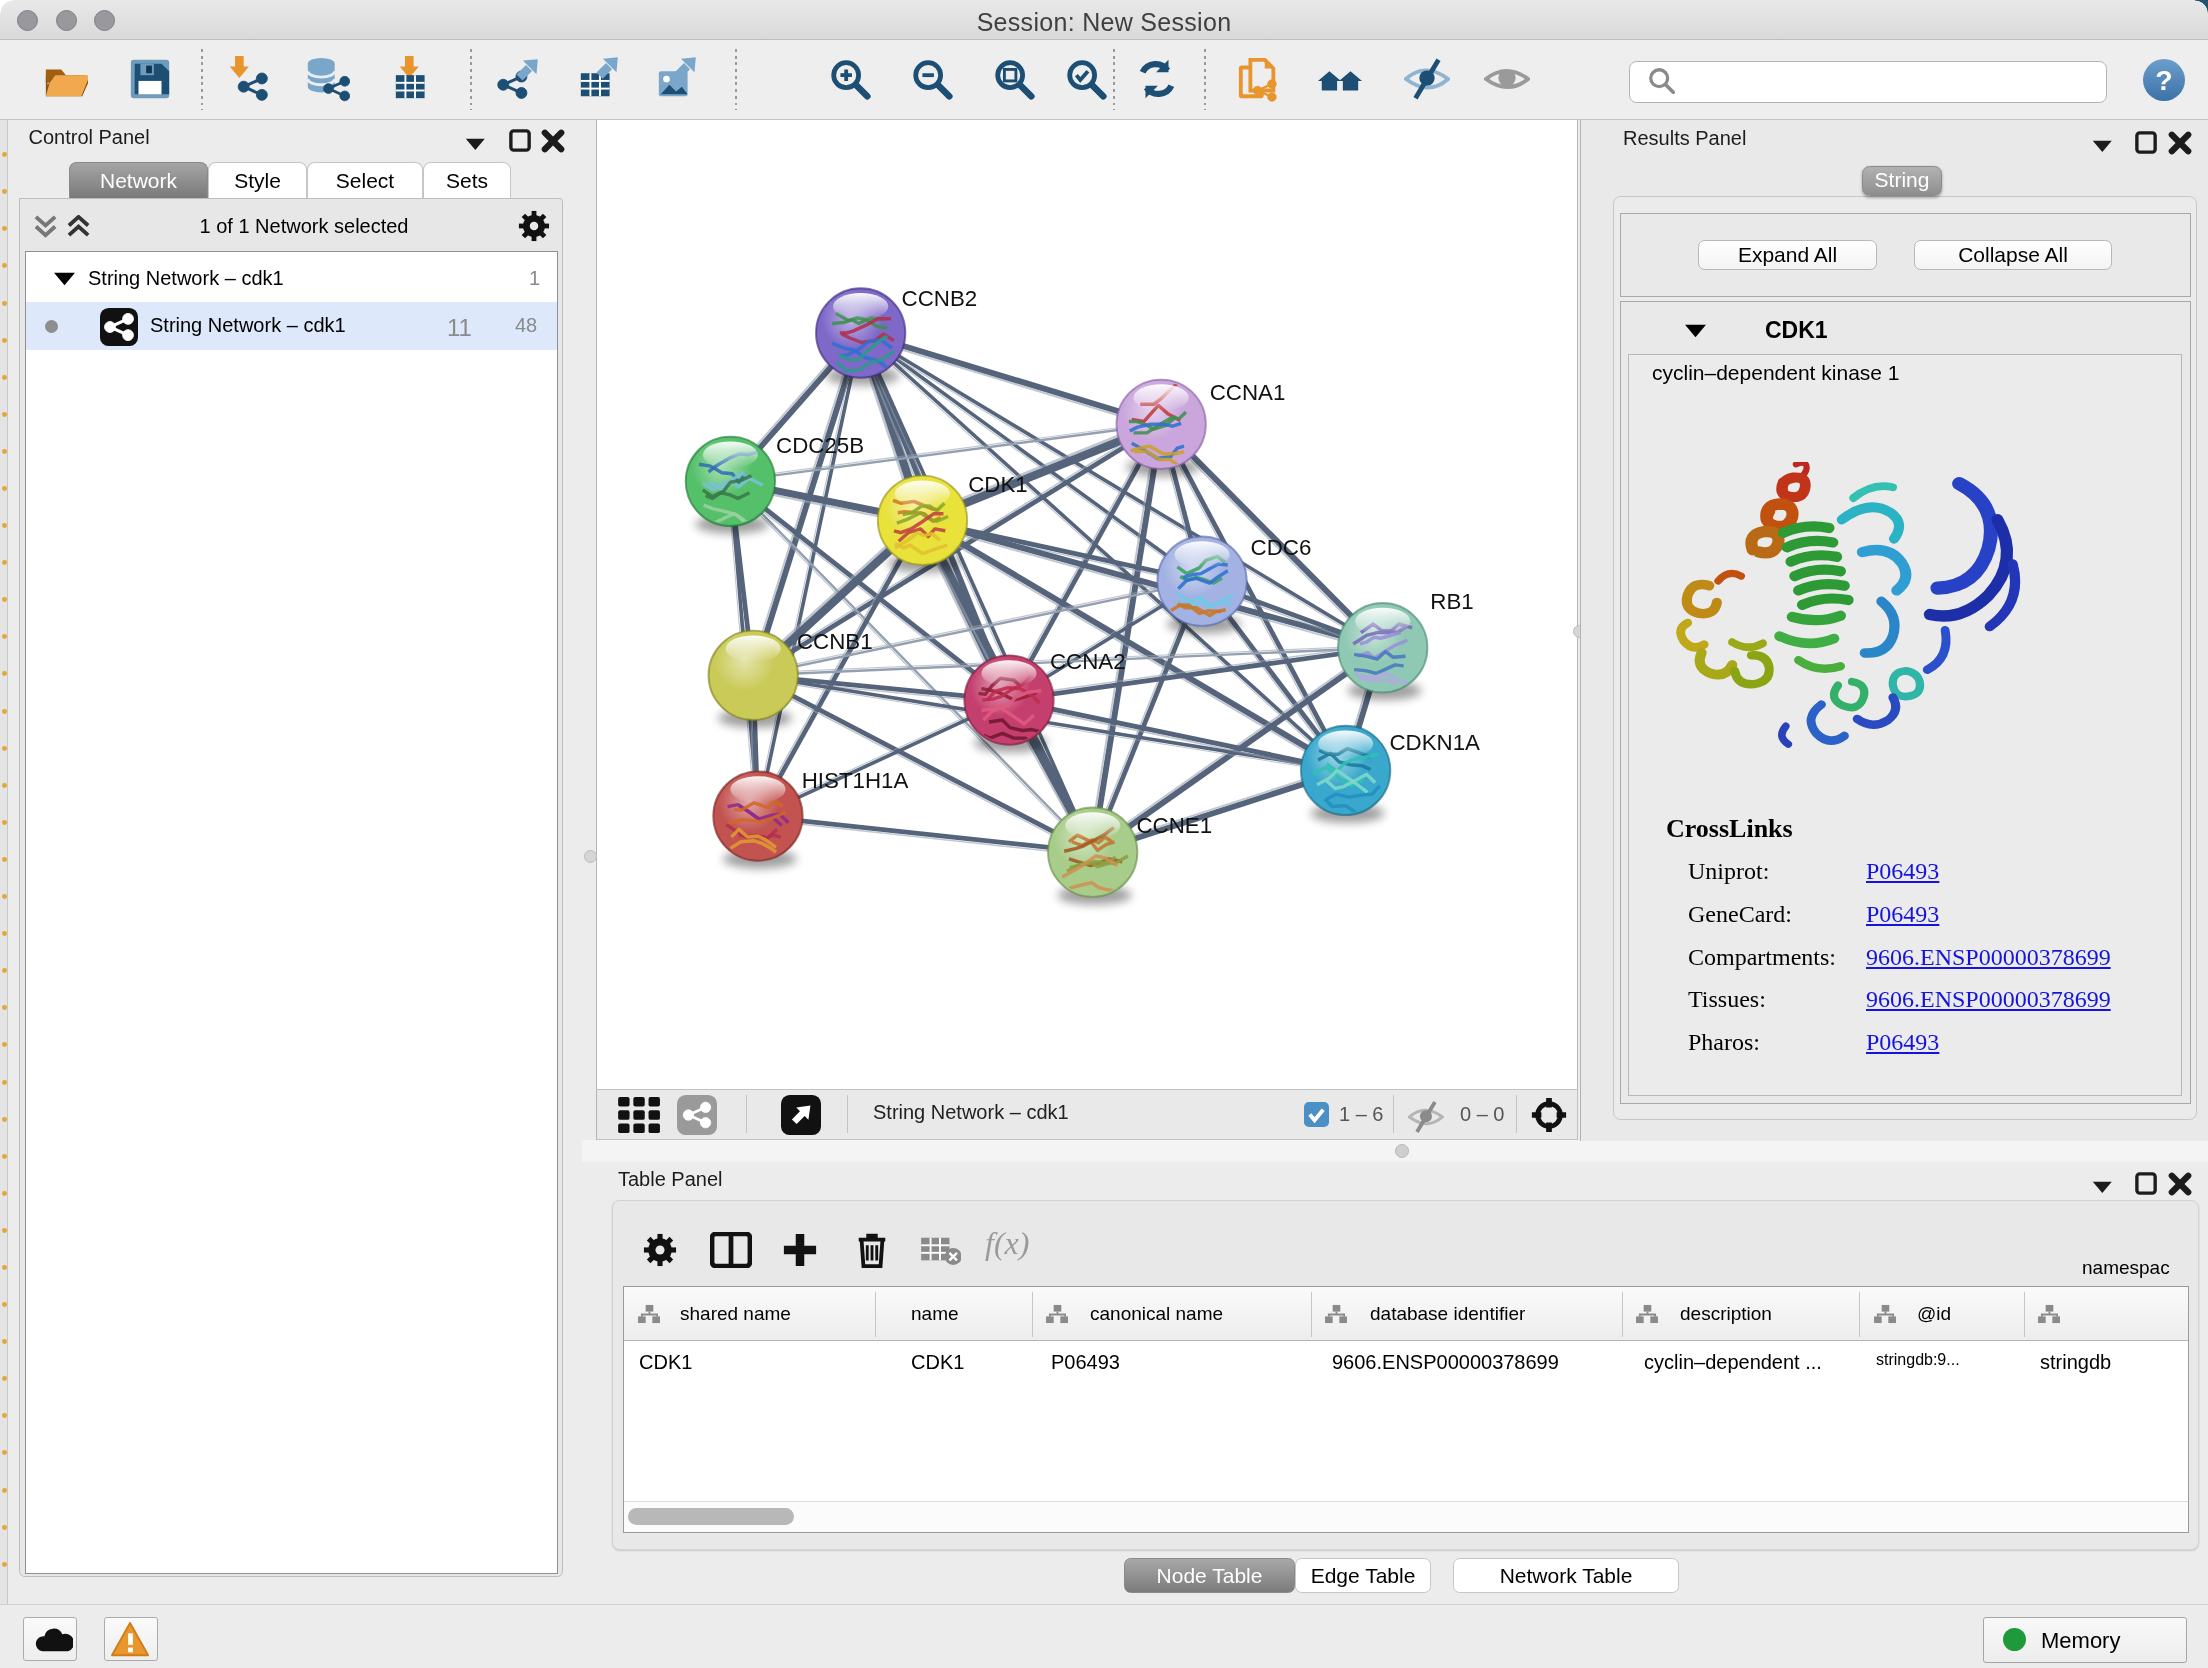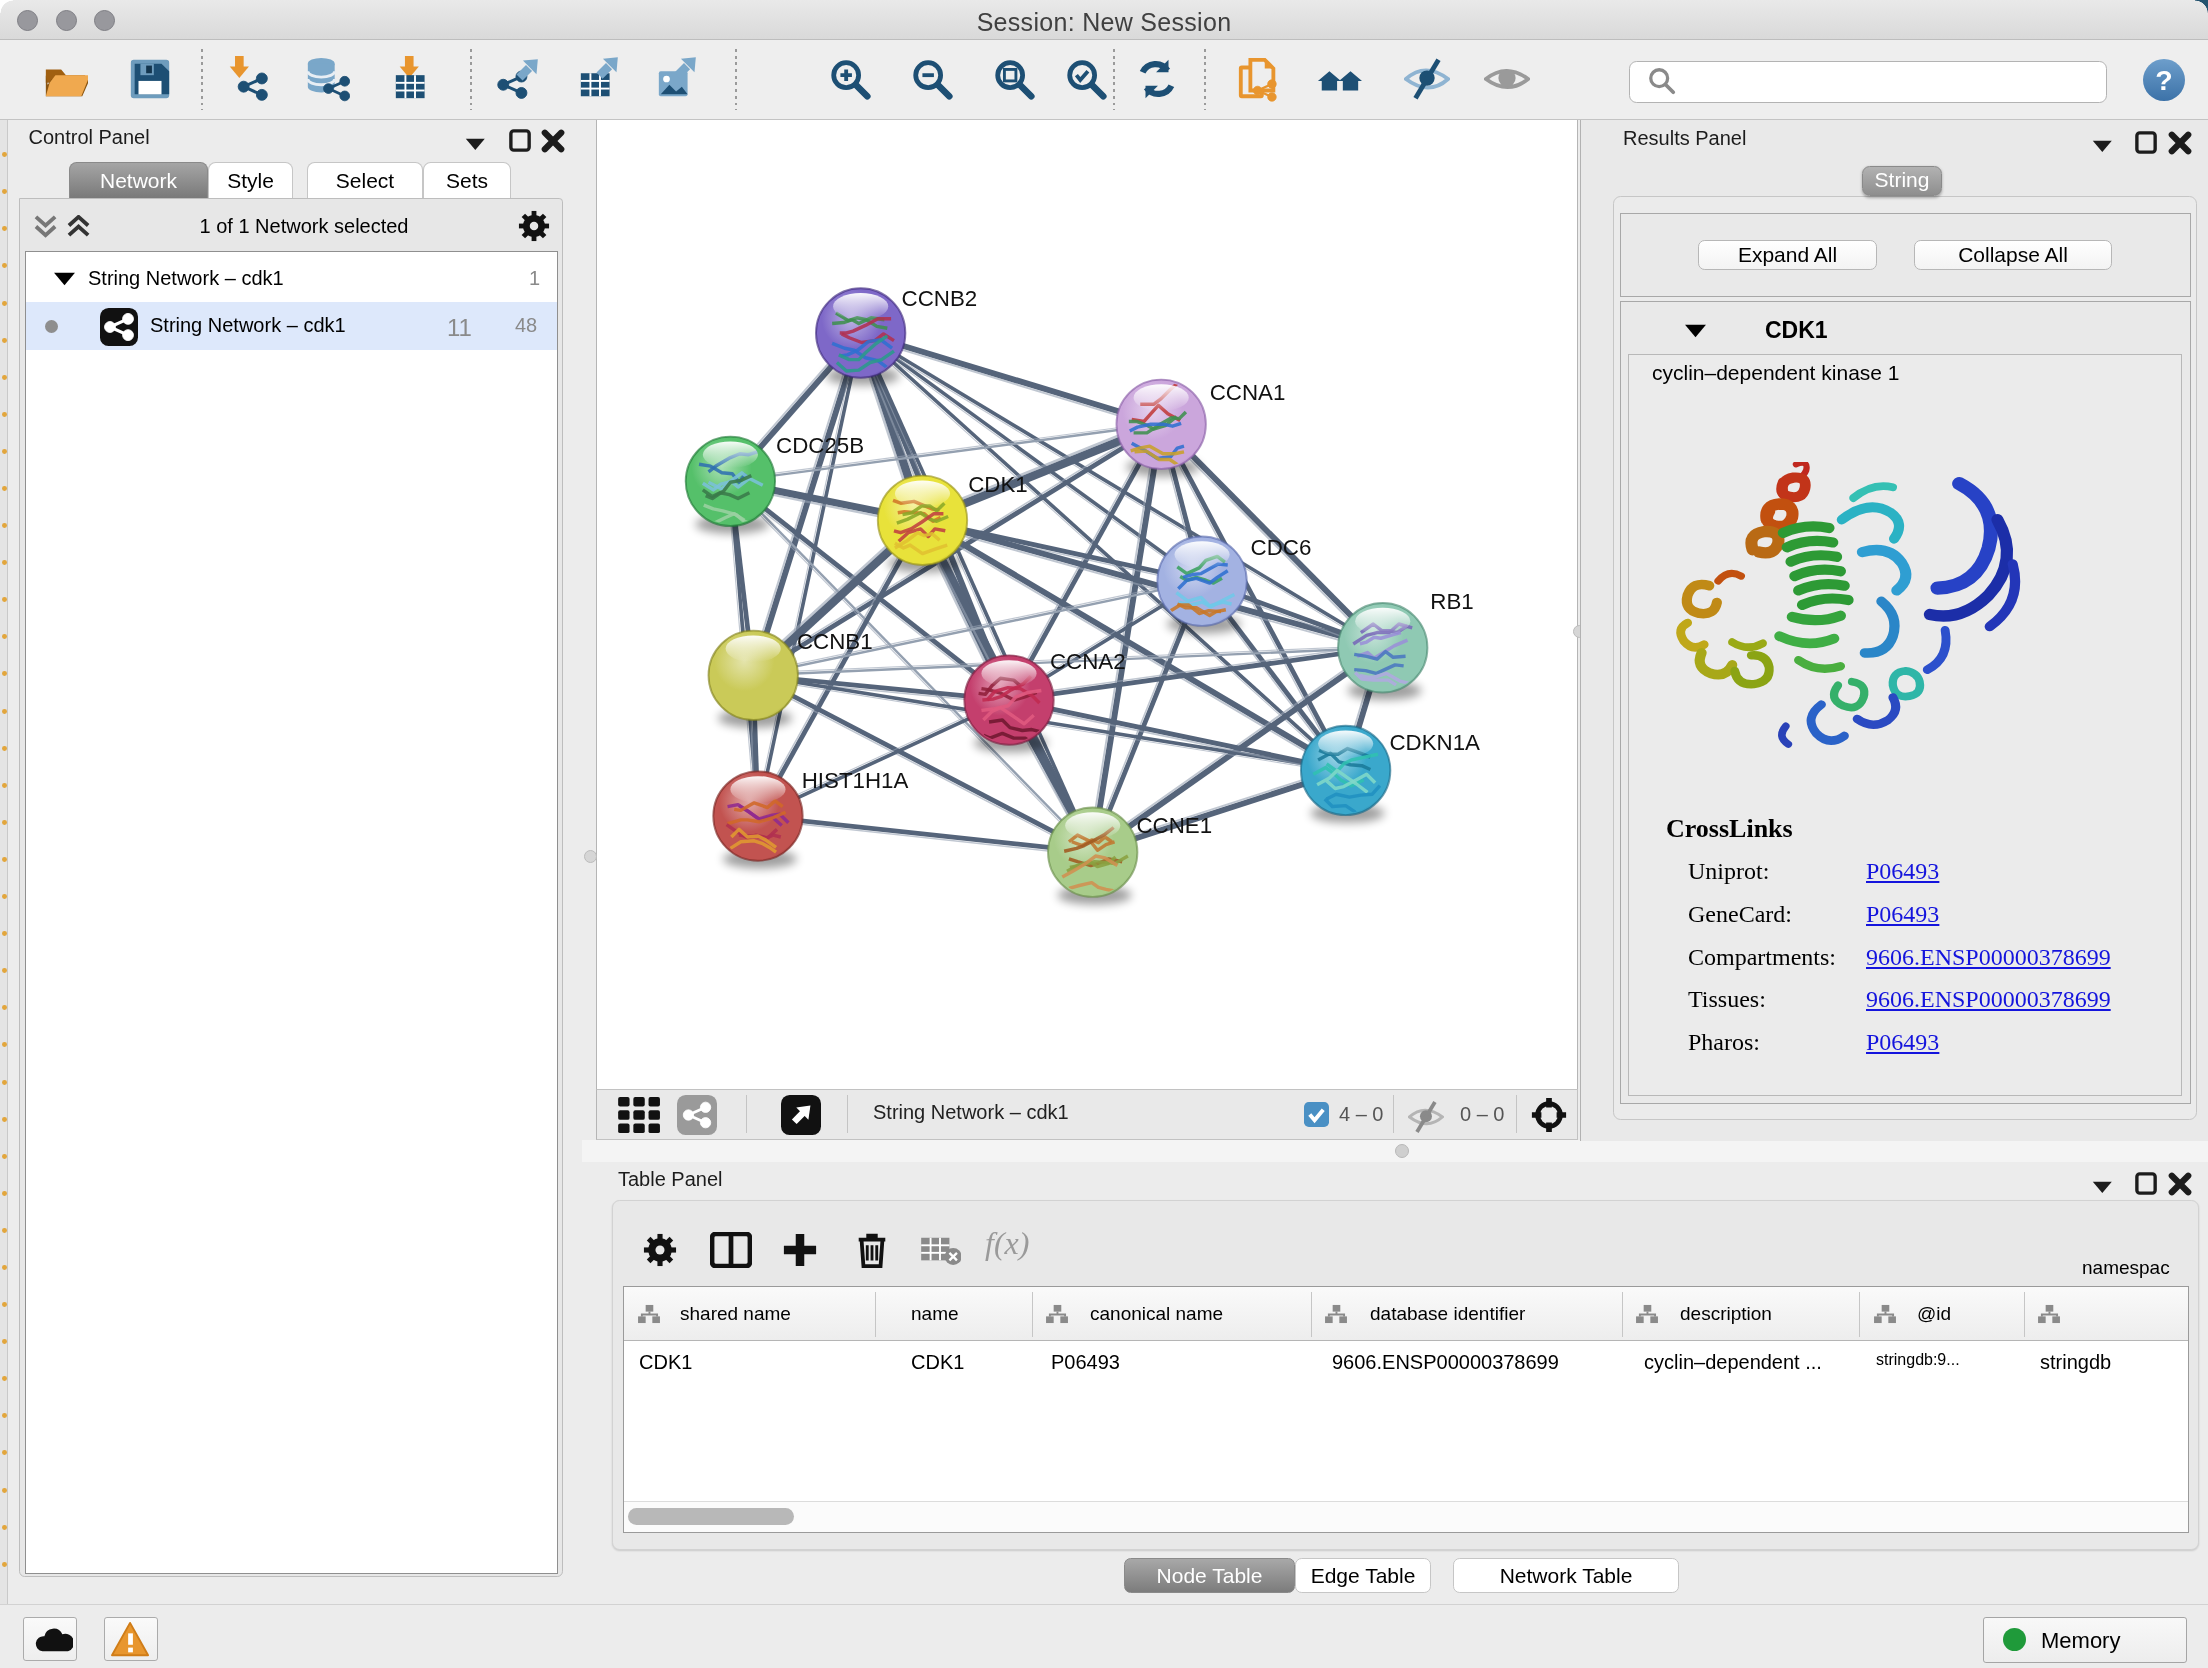--- a/index.html
+++ b/index.html
@@ -248,21 +248,21 @@
   </svg>
 <svg class="abs" style="left:508px;top:128px;" width="25" height="25" viewBox="0 0 26.0 26.0">
     <rect x="3" y="3" width="19.0" height="20.0" rx="3" fill="none" stroke="#1c1c1c" stroke-width="3.5"></rect>
   </svg>
 <svg class="abs" style="left:540px;top:128px;" width="27" height="27" viewBox="0 0 28.0 28.0">
     <g stroke="#1c1c1c" stroke-width="6.5" stroke-linecap="round">
       <path d="M5 5 L22.0 22.0 M22.0 5 L5 22.0"></path>
     </g>
   </svg>
 <div class="abs tab tabsel" style="left:69px;top:162px;width:139px;">Network</div>
-<div class="abs tab" style="left:208px;top:162px;width:85px;">Style</div>
+<div class="abs tab" style="left:208px;top:162px;width:99px;">Style</div>
 <div class="abs tab" style="left:307px;top:162px;width:116px;">Select</div>
 <div class="abs tab" style="left:423px;top:162px;width:88px;">Sets</div>
 <div class="abs cpanel"></div>
 <svg class="abs" style="left:34px;top:215px;" width="25" height="23" viewBox="0 0 26 24">
     <g stroke="#777" stroke-width="4" fill="none">
       <path d="M2 2 l10 9 l10 -9 M2 12 l10 9 l10 -9"></path>
     </g>
   </svg>
 <svg class="abs" style="left:67px;top:215px;" width="25" height="23" viewBox="0 0 26 24">
     <g stroke="#333" stroke-width="4" fill="none">
@@ -694,21 +694,21 @@
       <rect x="-3.5" y="-3" width="7" height="13"></rect>
       <path d="M-9 -2 L9 -2 L0 -14 Z"></path>
     </g>
   </svg>
 <div class="abs vsep" style="left:847px;top:1095px;"></div>
 <div class="abs" style="left:873px;top:1101px;font-size:20px;color:#222;">String Network – cdk1</div>
 <svg class="abs" style="left:1304px;top:1102px;" width="25" height="25" viewBox="0 0 26 26">
     <rect width="26" height="26" rx="5" fill="#4a90c4"></rect>
     <path d="M6 13 l5 6 l9 -11" stroke="#fff" stroke-width="4" fill="none"></path>
   </svg>
-<div class="abs" style="left:1339px;top:1103px;font-size:20px;color:#555;">4 – 0</div>
+<div class="abs" style="left:1339px;top:1103px;font-size:20px;color:#555;">1 – 6</div>
 <div class="abs vsep" style="left:1393px;top:1095px;"></div>
 <svg class="abs" style="left:1408px;top:1099px;" width="36" height="36" viewBox="0 0 38 38">
     <g transform="scale(0.79)">
       <path d="M2 24 q20 -18 44 0 q-20 18 -44 0 z" fill="none" stroke="#b5b5b5" stroke-width="4"></path>
       <circle cx="24" cy="23" r="8" fill="#8a8a8a"></circle>
       <line x1="36" y1="4" x2="12" y2="44" stroke="#8a8a8a" stroke-width="5"></line>
     </g>
   </svg>
 <div class="abs" style="left:1460px;top:1103px;font-size:20px;color:#555;">0 – 0</div>
 <div class="abs vsep" style="left:1516px;top:1095px;"></div>

